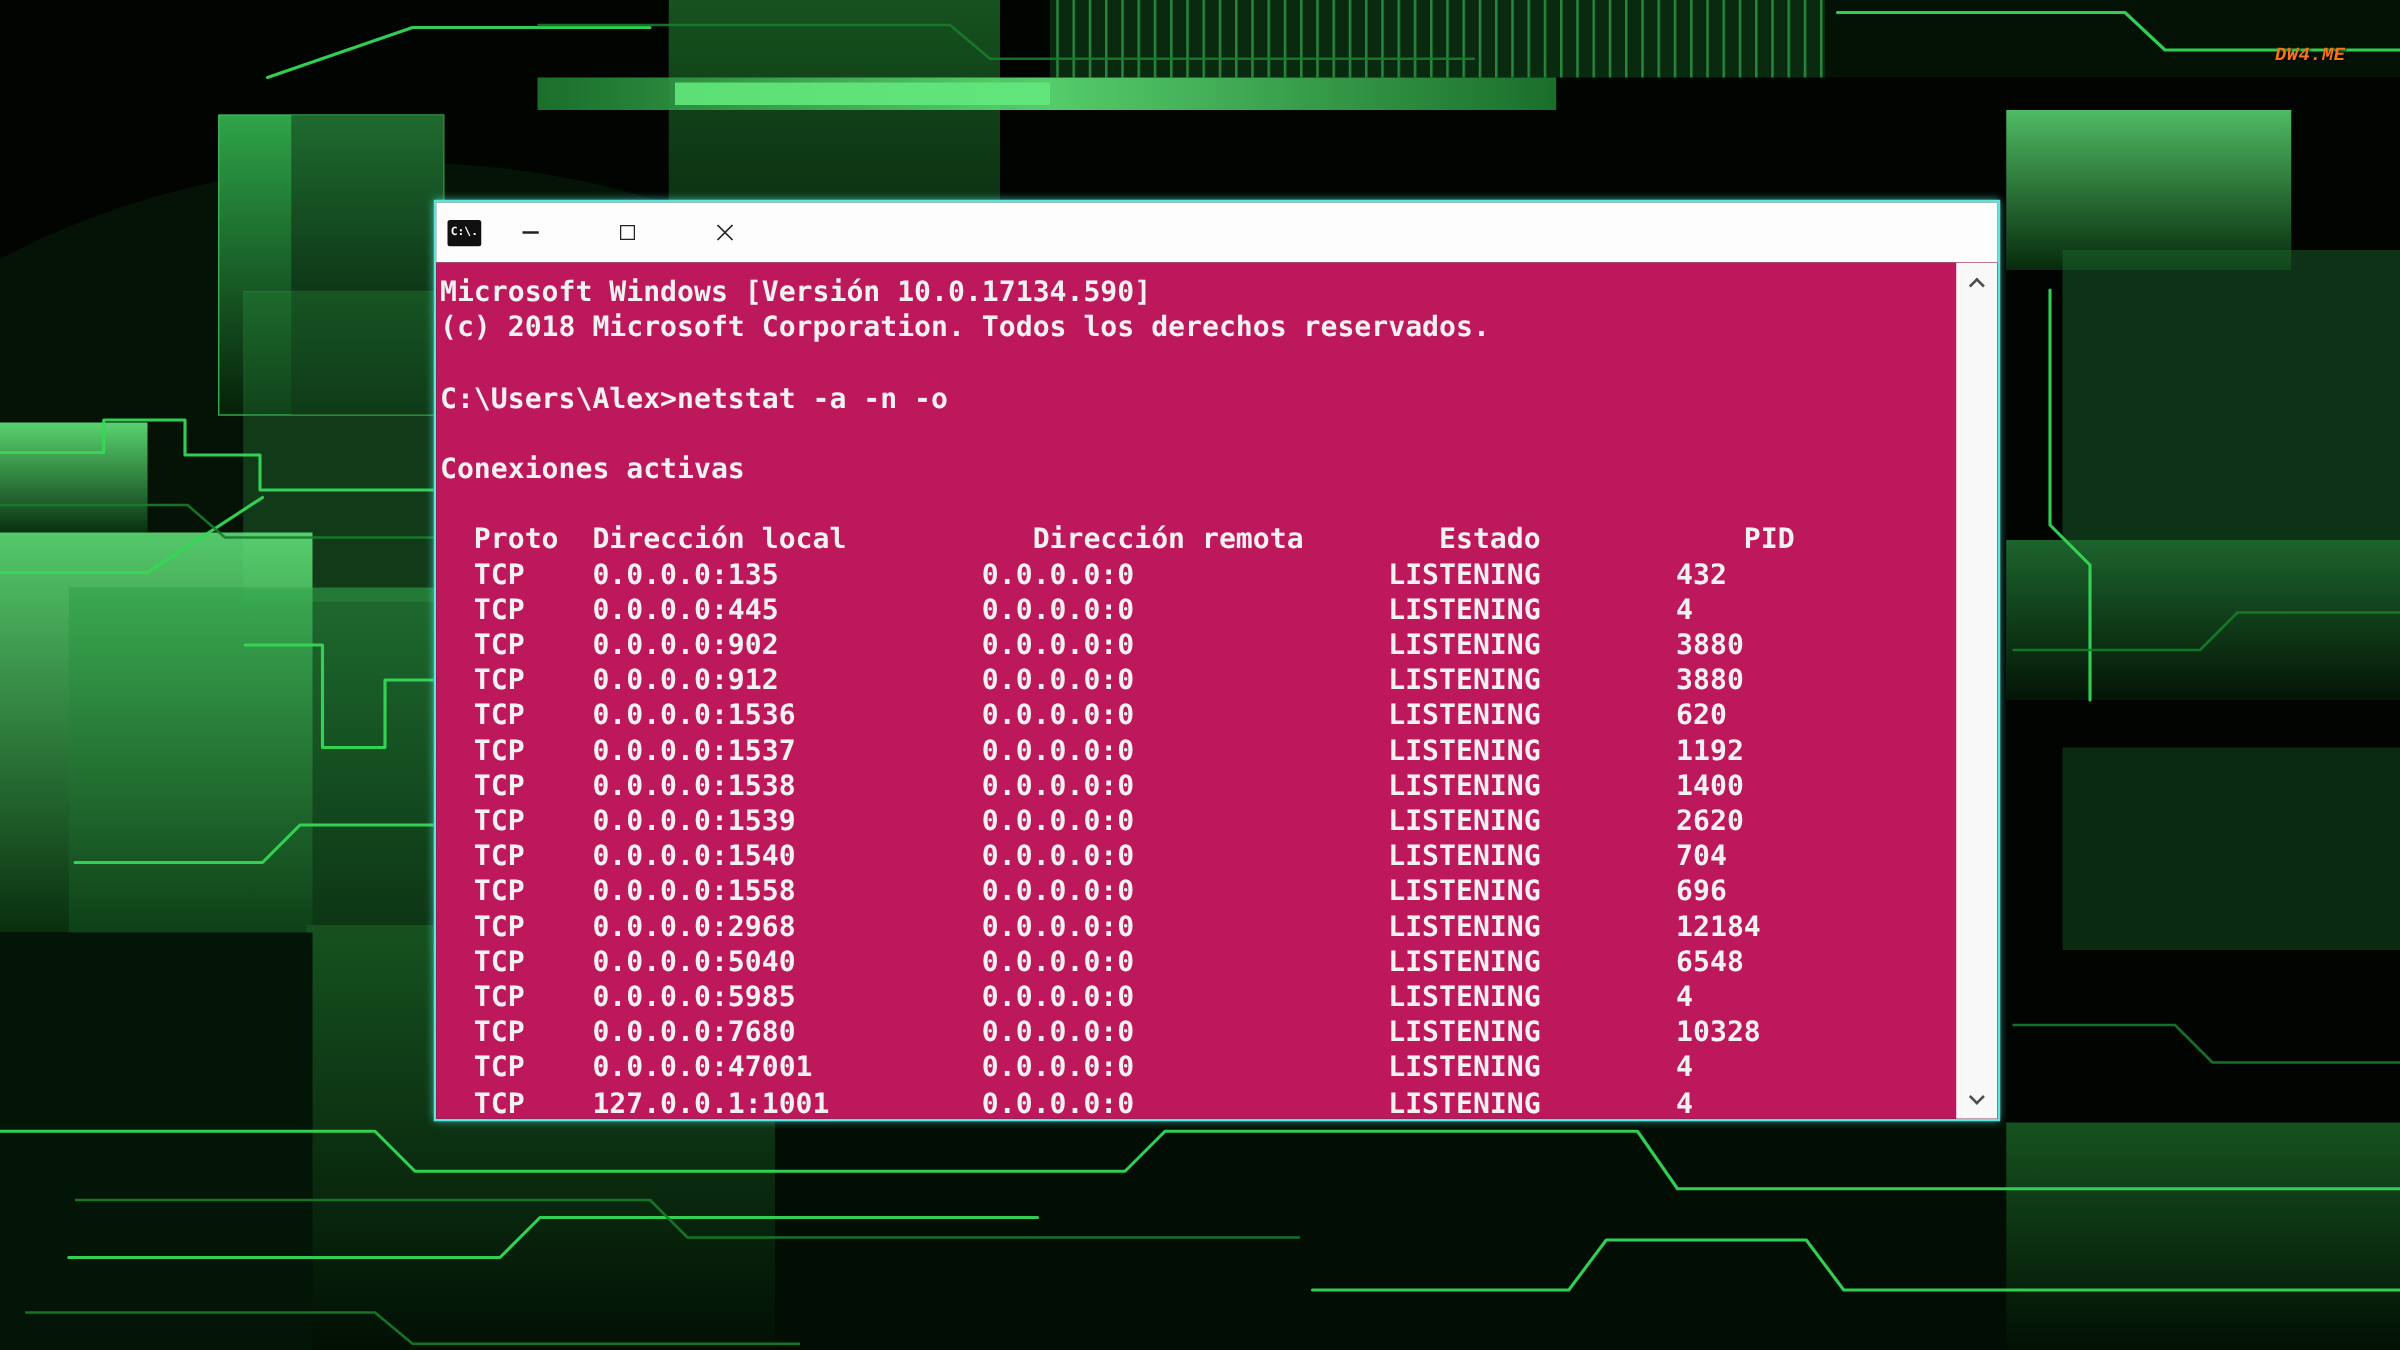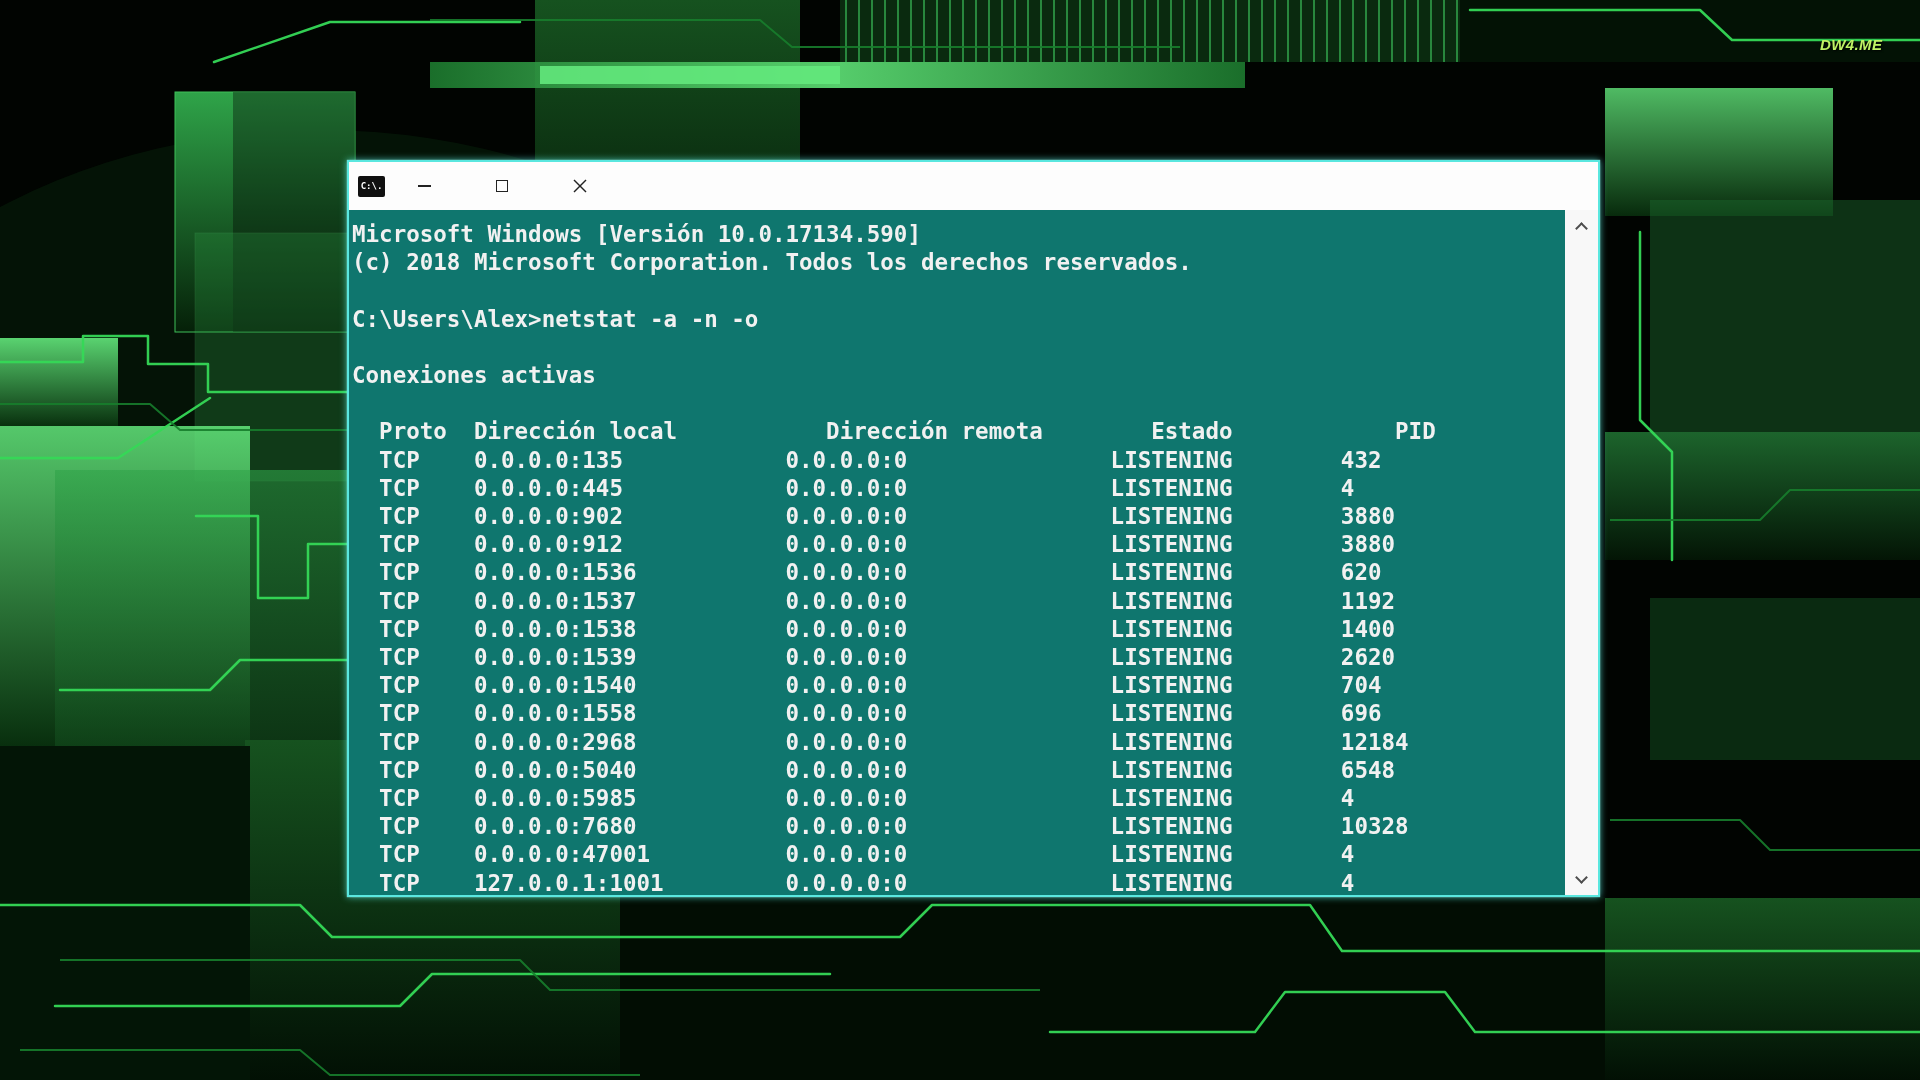--- a/index.html
+++ b/index.html
@@ -2,22 +2,22 @@
 <html><head>
 <meta charset="utf-8">
 <style>
   html,body{margin:0;padding:0;background:#010401;}
   body{width:1920px;height:1080px;overflow:hidden;position:relative;
        font-family:"Liberation Sans",sans-serif;}
 
   
   .bg{position:absolute;inset:0;z-index:0;}
   .watermark{position:absolute;left:1820px;top:36px;z-index:3;
-    font-family:Liberation Sans, sans-serif;font-weight:bold;font-style:italic;
-    font-size:15px;color:#bef264;letter-spacing:.4px;
+    font-family:Liberation Mono, monospace;font-weight:bold;font-style:italic;
+    font-size:15px;color:#f97316;letter-spacing:.4px;
     text-shadow:1px 1px 2px rgba(0,0,0,.85);}
 
   
   .cmd-window{position:absolute;left:347px;top:160px;width:1253px;height:737px;
     z-index:2;background:#070707;border:2px solid #5ae7df;
     box-shadow:0 0 7px rgba(90,235,225,.75),0 0 1px rgba(220,255,252,.9);
     box-sizing:border-box;}
 
   .titlebar{height:48px;background:#fdfdfd;display:flex;align-items:center;
     padding-left:9px;box-sizing:border-box;}
@@ -26,21 +26,21 @@
   .cmd-icon span{color:#ffffff;font-family:"DejaVu Sans Mono",monospace;
     font-weight:bold;font-size:9px;line-height:9px;}
   .title{margin-left:11px;flex:1;font-size:19px;color:#1c1c1c;white-space:nowrap;
     overflow:hidden;}
   .controls{display:flex;height:100%;flex:0 0 auto;}
   .ctrl{width:78px;height:100%;display:flex;align-items:center;justify-content:center;
     cursor:default;}
   .glyph-min{width:13px;height:2px;background:#222;}
   .glyph-max{width:12px;height:12px;border:1.5px solid #222;box-sizing:border-box;background:transparent;}
 
-  .term-body{position:absolute;top:48px;left:0;right:0;bottom:0;background:#0f766e;
+  .term-body{position:absolute;top:48px;left:0;right:0;bottom:0;background:#be185d;
     overflow:hidden;}
   #terminal-output{margin:0;padding:10px 0 0 3px;
     font-family:"DejaVu Sans Mono",monospace;font-weight:bold;
     font-size:22.5px;line-height:28.2px;color:#f1f1f1;
     white-space:pre;}
 
   .scrollbar{position:absolute;top:0;right:0;bottom:0;width:33px;background:#f8f8f8;
     display:flex;flex-direction:column;align-items:center;}
   .sb-btn{height:30px;width:100%;display:flex;align-items:center;justify-content:center;}
   .sb-track{flex:1;width:100%;}

